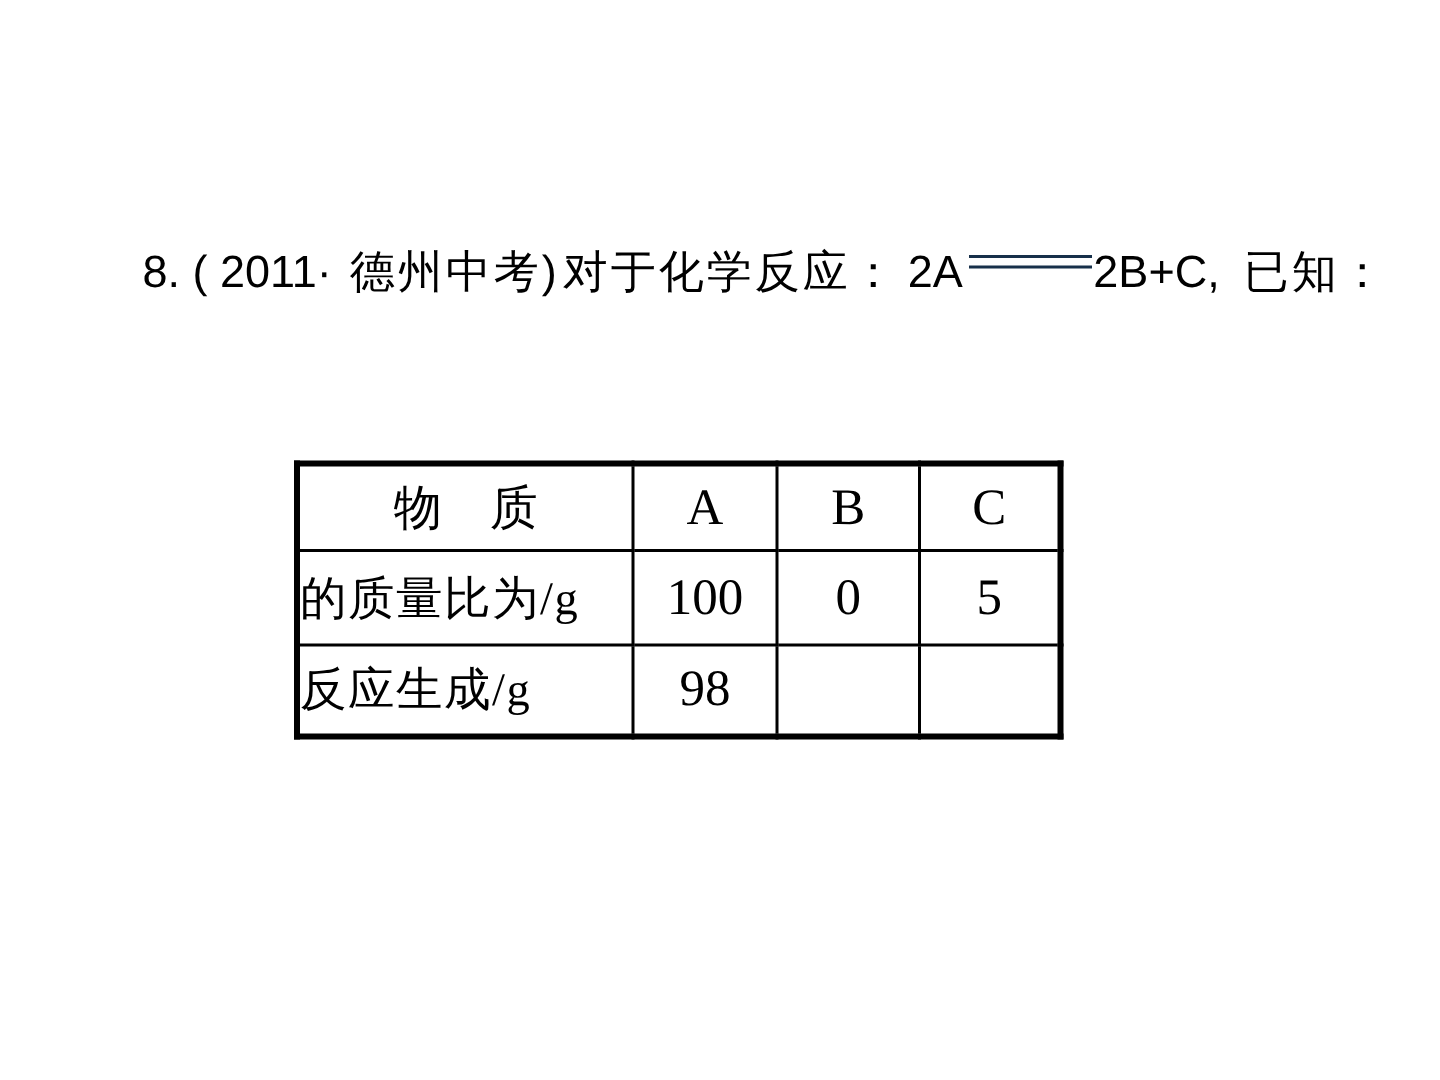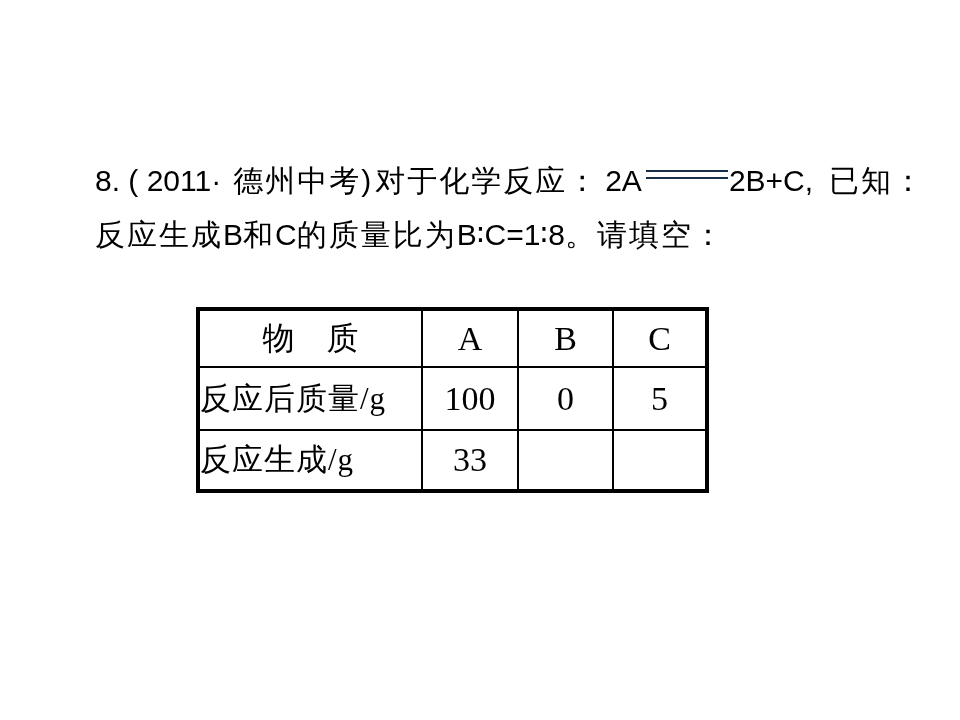--- a/index.html
+++ b/index.html
@@ -74,40 +74,37 @@
 </style>
 </head>
 <body>
 
 <div class="slide">
 
   <div class="pline pline-1">
     <span class="sans">8. ( 2011·</span><span class="cjk seg-exam">德州中考</span><span class="sans">)</span><span class="cjk seg-lead">对于化学反应：</span><span class="sans seg-lhs">2A</span><span class="eq-double-line"></span><span class="sans">2B+C,</span><span class="cjk seg-known">已知：</span>
   </div>
 
-  <div class="pline pline-2">
-    <span class="cjk">反应生成</span><span class="sans">B</span><span class="cjk">和</span><span class="sans">C</span><span class="cjk">的质量比为</span><span class="sans">B∶C=1∶8</span><span class="cjk">。请填空：</span>
-  </div>
 
   <table class="mass-table">
     <tbody>
         <tr class="row-head">
       <td class="col-label cell-head-label">物　质</td>
       <td class="col-a cell-center">A</td>
       <td class="col-b cell-center">B</td>
       <td class="col-c cell-center">C</td>
     </tr>
     <tr class="row-before">
-      <td class="col-label cell-row-label">反应后质量/g</td>
+      <td class="col-label cell-row-label">的质量比为/g</td>
       <td class="col-a cell-center">100</td>
       <td class="col-b cell-center">0</td>
       <td class="col-c cell-center">5</td>
     </tr>
     <tr class="row-after">
       <td class="col-label cell-row-label">反应生成/g</td>
-      <td class="col-a cell-center">33</td>
+      <td class="col-a cell-center">98</td>
       <td class="col-b cell-center"></td>
       <td class="col-c cell-center"></td>
     </tr>
   </tbody>
     </table>
 
 </div>
 
 </body></html>

